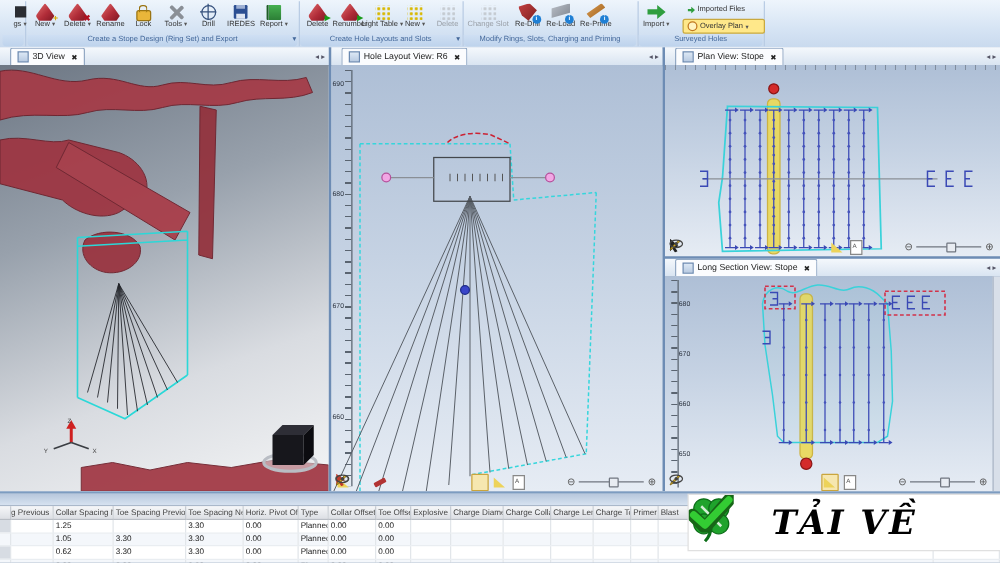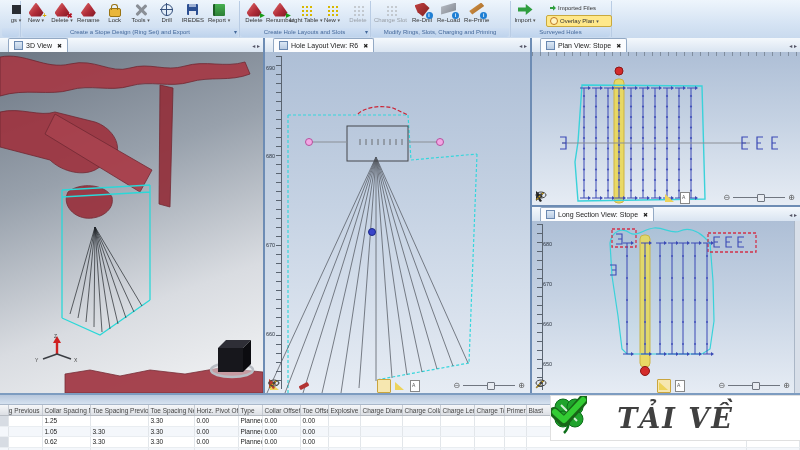--- a/index.html
+++ b/index.html
@@ -95,21 +95,21 @@
   table.grid th{background:linear-gradient(#f6f7f9,#dcdfe4);border-right:1px solid #c6cbd2;border-bottom:1px solid #b8bdc4;
     font-weight:normal;color:#444;white-space:nowrap;overflow:hidden;height:10px;padding:0 2px;text-align:left;}
   table.grid td{border-right:1px solid #e2e6ea;border-bottom:1px solid #e9edf1;height:9.5px;padding:0 2px;
     white-space:nowrap;overflow:hidden;}
   table.grid tr.alt td{background:#f4f7fb;}
   td.rowsel,th.rowsel{background:#d7dce3;border-right:1px solid #aeb4bc;}
   
   #watermark{position:absolute;left:551px;top:396px;width:249px;height:44px;background:#fff;
     display:flex;align-items:center;justify-content:center;gap:9px;box-shadow:0 0 0 1px #e0e0e0;}
   #wmtext{font-family:"DejaVu Serif",serif;font-style:italic;font-weight:bold;font-size:27px;
-    color:#404040;letter-spacing:2px;}
+    color:#000000;letter-spacing:2px;}
 </style>
 </head>
 <body>
 
 <div id="app">
 
   <div id="ribbon">
       <div class="rgroup" style="left: 2px; width: 18px;">
         <div class="rbtns">
           <div class="rbtn">

